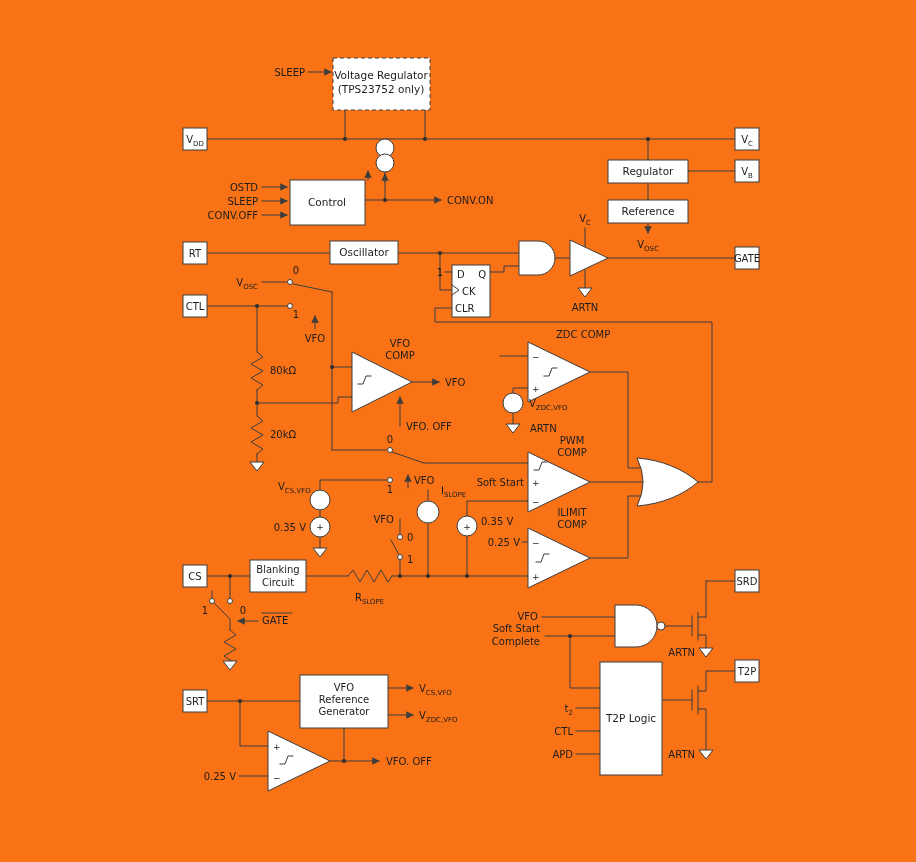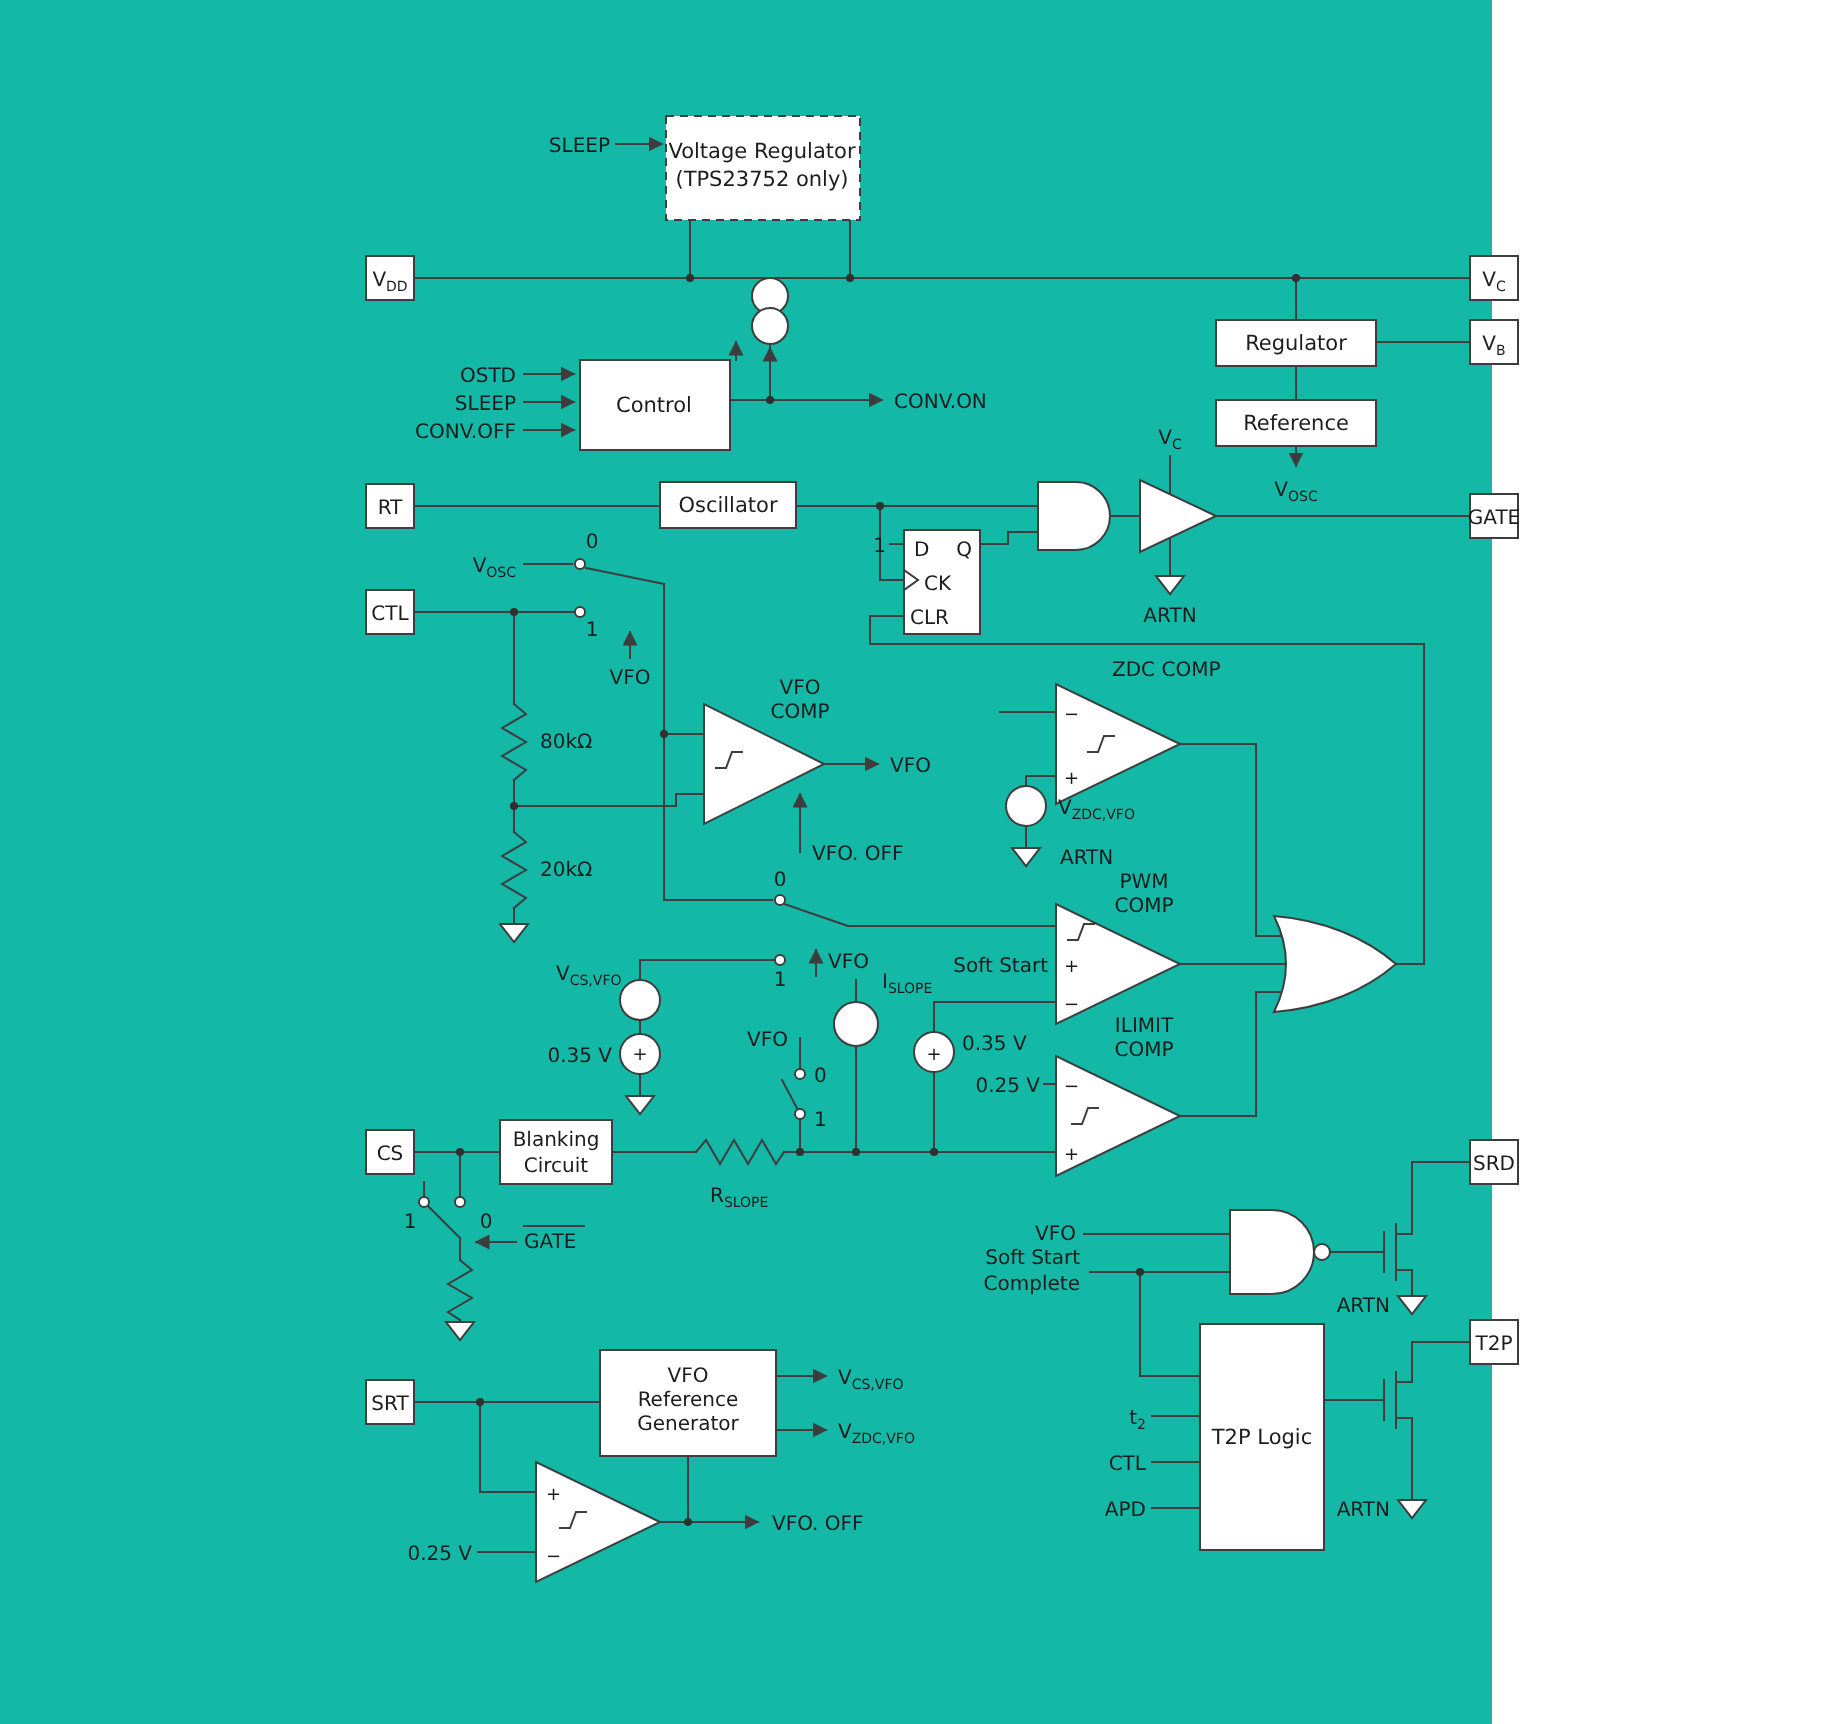--- a/index.html
+++ b/index.html
@@ -1,18 +1,18 @@
 <!DOCTYPE html>
 <html><head>
 <meta charset="utf-8">
 <style>
   *{margin:0;padding:0;box-sizing:border-box}
   html,body{width:916px;height:862px;background:#fff;
     font-family:"DejaVu Sans","Liberation Sans",sans-serif}
-  .stage{position:relative;width:746px;height:862px;background:#14b8a6}
+  .stage{position:relative;width:916px;height:862px;background:#f97316}
   svg{position:absolute;left:0;top:0}
   .w{stroke:#3d3d3d;stroke-width:1;fill:none;stroke-linecap:square}
   .box{fill:#fff;stroke:#3d3d3d;stroke-width:1}
   .dash{stroke-dasharray:4 3}
   .dot{fill:#2f2f2f;stroke:none}
   .oc{fill:#fff;stroke:#3d3d3d;stroke-width:1}
   .gnd{fill:#fff;stroke:#3d3d3d;stroke-width:1}
   text{font-size:10px;fill:#1c1c1c;stroke:none}
   .bt{font-size:10.5px}
   .sub{font-size:7px}

